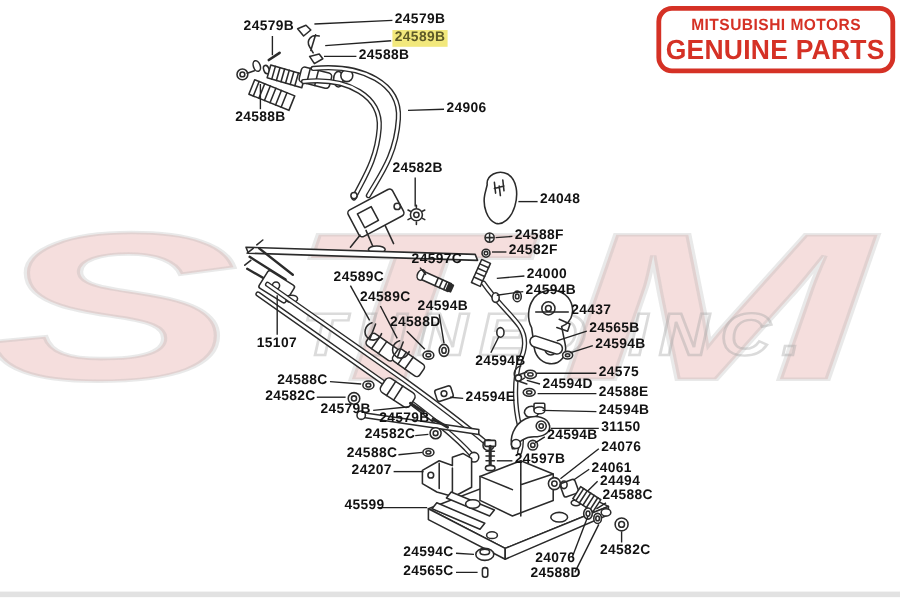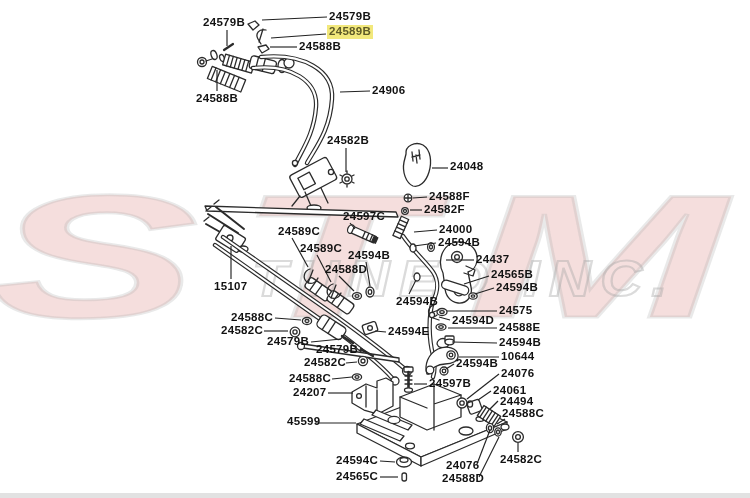--- a/index.html
+++ b/index.html
@@ -344,21 +344,21 @@
       <div class="part-label" style="left: 476px; top: 254px;">24437</div>
       <div class="part-label" style="left: 491px; top: 269px;">24565B</div>
       <div class="part-label" style="left: 496px; top: 282px;">24594B</div>
       <div class="part-label" style="left: 396px; top: 296px;">24594B</div>
       <div class="part-label" style="left: 214px; top: 281px;">15107</div>
       <div class="part-label" style="left: 499px; top: 305px;">24575</div>
       <div class="part-label" style="left: 452px; top: 315px;">24594D</div>
       <div class="part-label" style="left: 499px; top: 322px;">24588E</div>
       <div class="part-label" style="left: 388px; top: 326px;">24594E</div>
       <div class="part-label" style="left: 499px; top: 337px;">24594B</div>
-      <div class="part-label" style="left: 501px; top: 351px;">10644</div>
+      <div class="part-label" style="left: 501px; top: 351px;">31150</div>
       <div class="part-label" style="left: 456px; top: 358px;">24594B</div>
       <div class="part-label" style="left: 501px; top: 368px;">24076</div>
       <div class="part-label" style="left: 429px; top: 378px;">24597B</div>
       <div class="part-label" style="left: 493px; top: 385px;">24061</div>
       <div class="part-label" style="left: 500px; top: 396px;">24494</div>
       <div class="part-label" style="left: 502px; top: 408px;">24588C</div>
       <div class="part-label" style="left: 500px; top: 454px;">24582C</div>
       <div class="part-label" style="left: 231px; top: 312px;">24588C</div>
       <div class="part-label" style="left: 221px; top: 325px;">24582C</div>
       <div class="part-label" style="left: 267px; top: 336px;">24579B</div>
@@ -366,16 +366,20 @@
       <div class="part-label" style="left: 304px; top: 357px;">24582C</div>
       <div class="part-label" style="left: 289px; top: 373px;">24588C</div>
       <div class="part-label" style="left: 293px; top: 387px;">24207</div>
       <div class="part-label" style="left: 287px; top: 416px;">45599</div>
       <div class="part-label" style="left: 336px; top: 455px;">24594C</div>
       <div class="part-label" style="left: 336px; top: 471px;">24565C</div>
       <div class="part-label" style="left: 446px; top: 460px;">24076</div>
       <div class="part-label" style="left: 442px; top: 473px;">24588D</div>
     </div>
 
+  <div class="genuine-logo">
+    <div class="l1">MITSUBISHI MOTORS</div>
+    <div class="l2">GENUINE PARTS</div>
+  </div>
 
   <div class="bottom-strip"></div>
 
 </div>
 
 </body></html>

